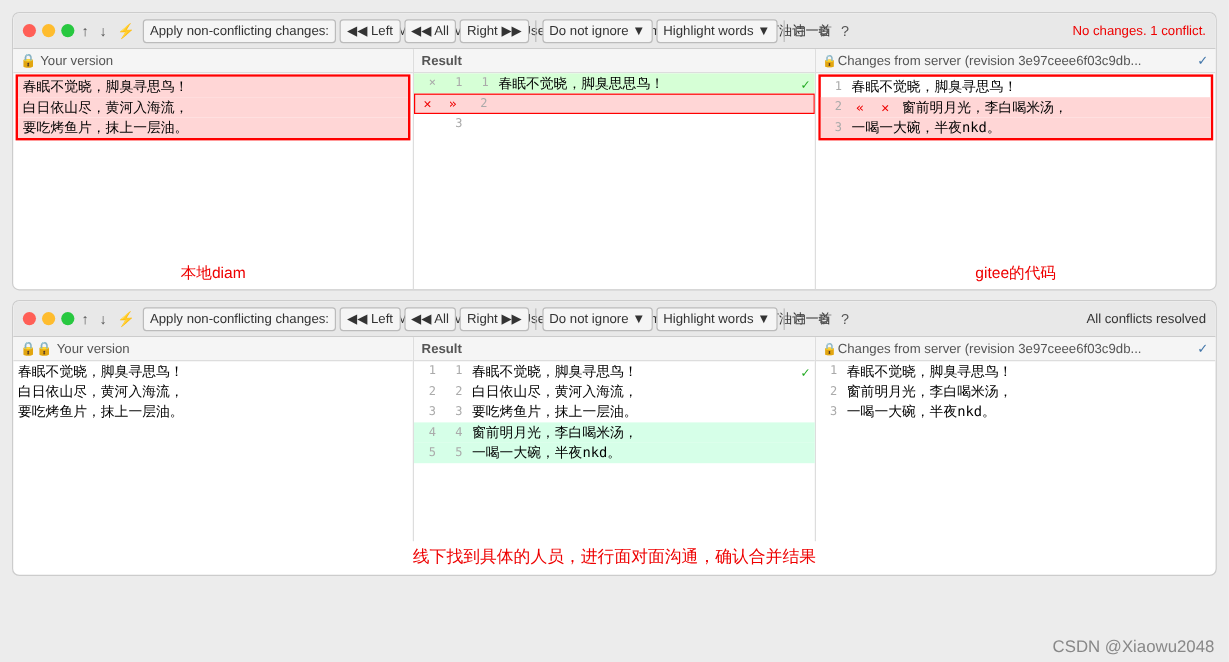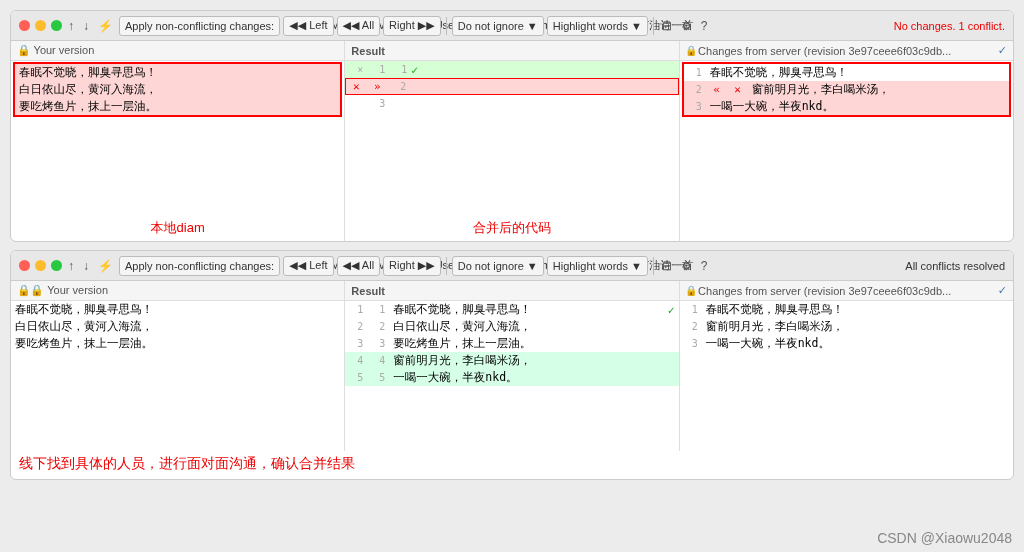--- a/index.html
+++ b/index.html
@@ -141,20 +141,21 @@
       align-items: center;
     }
 
     .wc-red { width: 11px; height: 11px; border-radius: 50%; background: #ff5f57; }
     .wc-yellow { width: 11px; height: 11px; border-radius: 50%; background: #febc2e; }
     .wc-green { width: 11px; height: 11px; border-radius: 50%; background: #28c840; }
 
     .bottom-label {
       color: #e00;
       font-size: 14px;
+      text-align: center;
       padding: 4px 8px 6px;
     }
 
     .csdn-watermark {
       position: absolute;
       bottom: 6px;
       right: 12px;
       font-size: 14px;
       color: #888;
     }
@@ -278,36 +279,36 @@
       <div style="flex:1; border-right:1px solid #ddd; display:flex; flex-direction:column;">
         <div style="display:flex; padding:2px 6px; background:#f5f5f5; border-bottom:1px solid #ddd; align-items:center; height:20px; font-size:11px; font-weight:bold; color:#555;">
           <span>Result</span>
         </div>
         <div style="flex:1; overflow:hidden; font-family:monospace; font-size:11.5px;">
 
           <div style="display:flex; align-items:center; min-height:17px; background:#d6ffd6;">
             <span class="ln">×</span>
             <span class="ln">1</span>
             <span class="ln">1</span>
+            <span style="flex:1; padding-left:4px;">春眠不觉晓，脚臭思思鸟！</span>
             <span style="color:#2a2; margin-right:4px;">✓</span>
           </div>
 
           <div style="display:flex; align-items:center; min-height:17px; background:#ffd6d6; border:1px solid red;">
             <span style="width:20px; text-align:center; font-size:11px; cursor:pointer; color:#e00;">✕</span>
             <span style="width:22px; text-align:center; font-size:11px; color:#e00; cursor:pointer;">»</span>
             <span class="ln">2</span>
             <span style="flex:1; padding-left:4px; color:#999;"></span>
           </div>
           <div style="display:flex; align-items:center; min-height:17px;">
             <span class="ln"></span>
             <span class="ln">3</span>
             <span style="flex:1;"></span>
           </div>
         </div>
-        <div class="annotation">合并后的代码</div>
       </div>
 
       <div class="right-pane">
         <div class="pane-title">
           <span style="font-size:10px;">🔒</span>
           <span style="font-size:11px;">Changes from server (revision 3e97ceee6f03c9db...</span>
           <span style="margin-left:auto; color:#47a;">✓</span>
         </div>
         <div style="flex:1; overflow:hidden;">
           <div class="conflict-border">
@@ -320,20 +321,21 @@
               <span style="width:22px; text-align:center; font-size:11px; color:#e00; cursor:pointer;">«</span>
               <span style="width:20px; text-align:center; font-size:11px; cursor:pointer; color:#e00;">✕</span>
               <span style="flex:1; padding-left:4px;">窗前明月光，李白喝米汤，</span>
             </div>
             <div style="display:flex; align-items:center; min-height:17px; background:#ffd6d6; font-family:monospace; font-size:11.5px;">
               <span class="ln">3</span>
               <span style="flex:1; padding-left:4px;">一喝一大碗，半夜nkd。</span>
             </div>
           </div>
         </div>
+        <div class="annotation">gitee的代码</div>
       </div>
     </div>
   </div>
 
   <div class="bottom-panel">
 
     <div class="toolbar">
       <div class="toolbar-relative">
         <div class="toolbar-left">
           <div class="window-controls">

